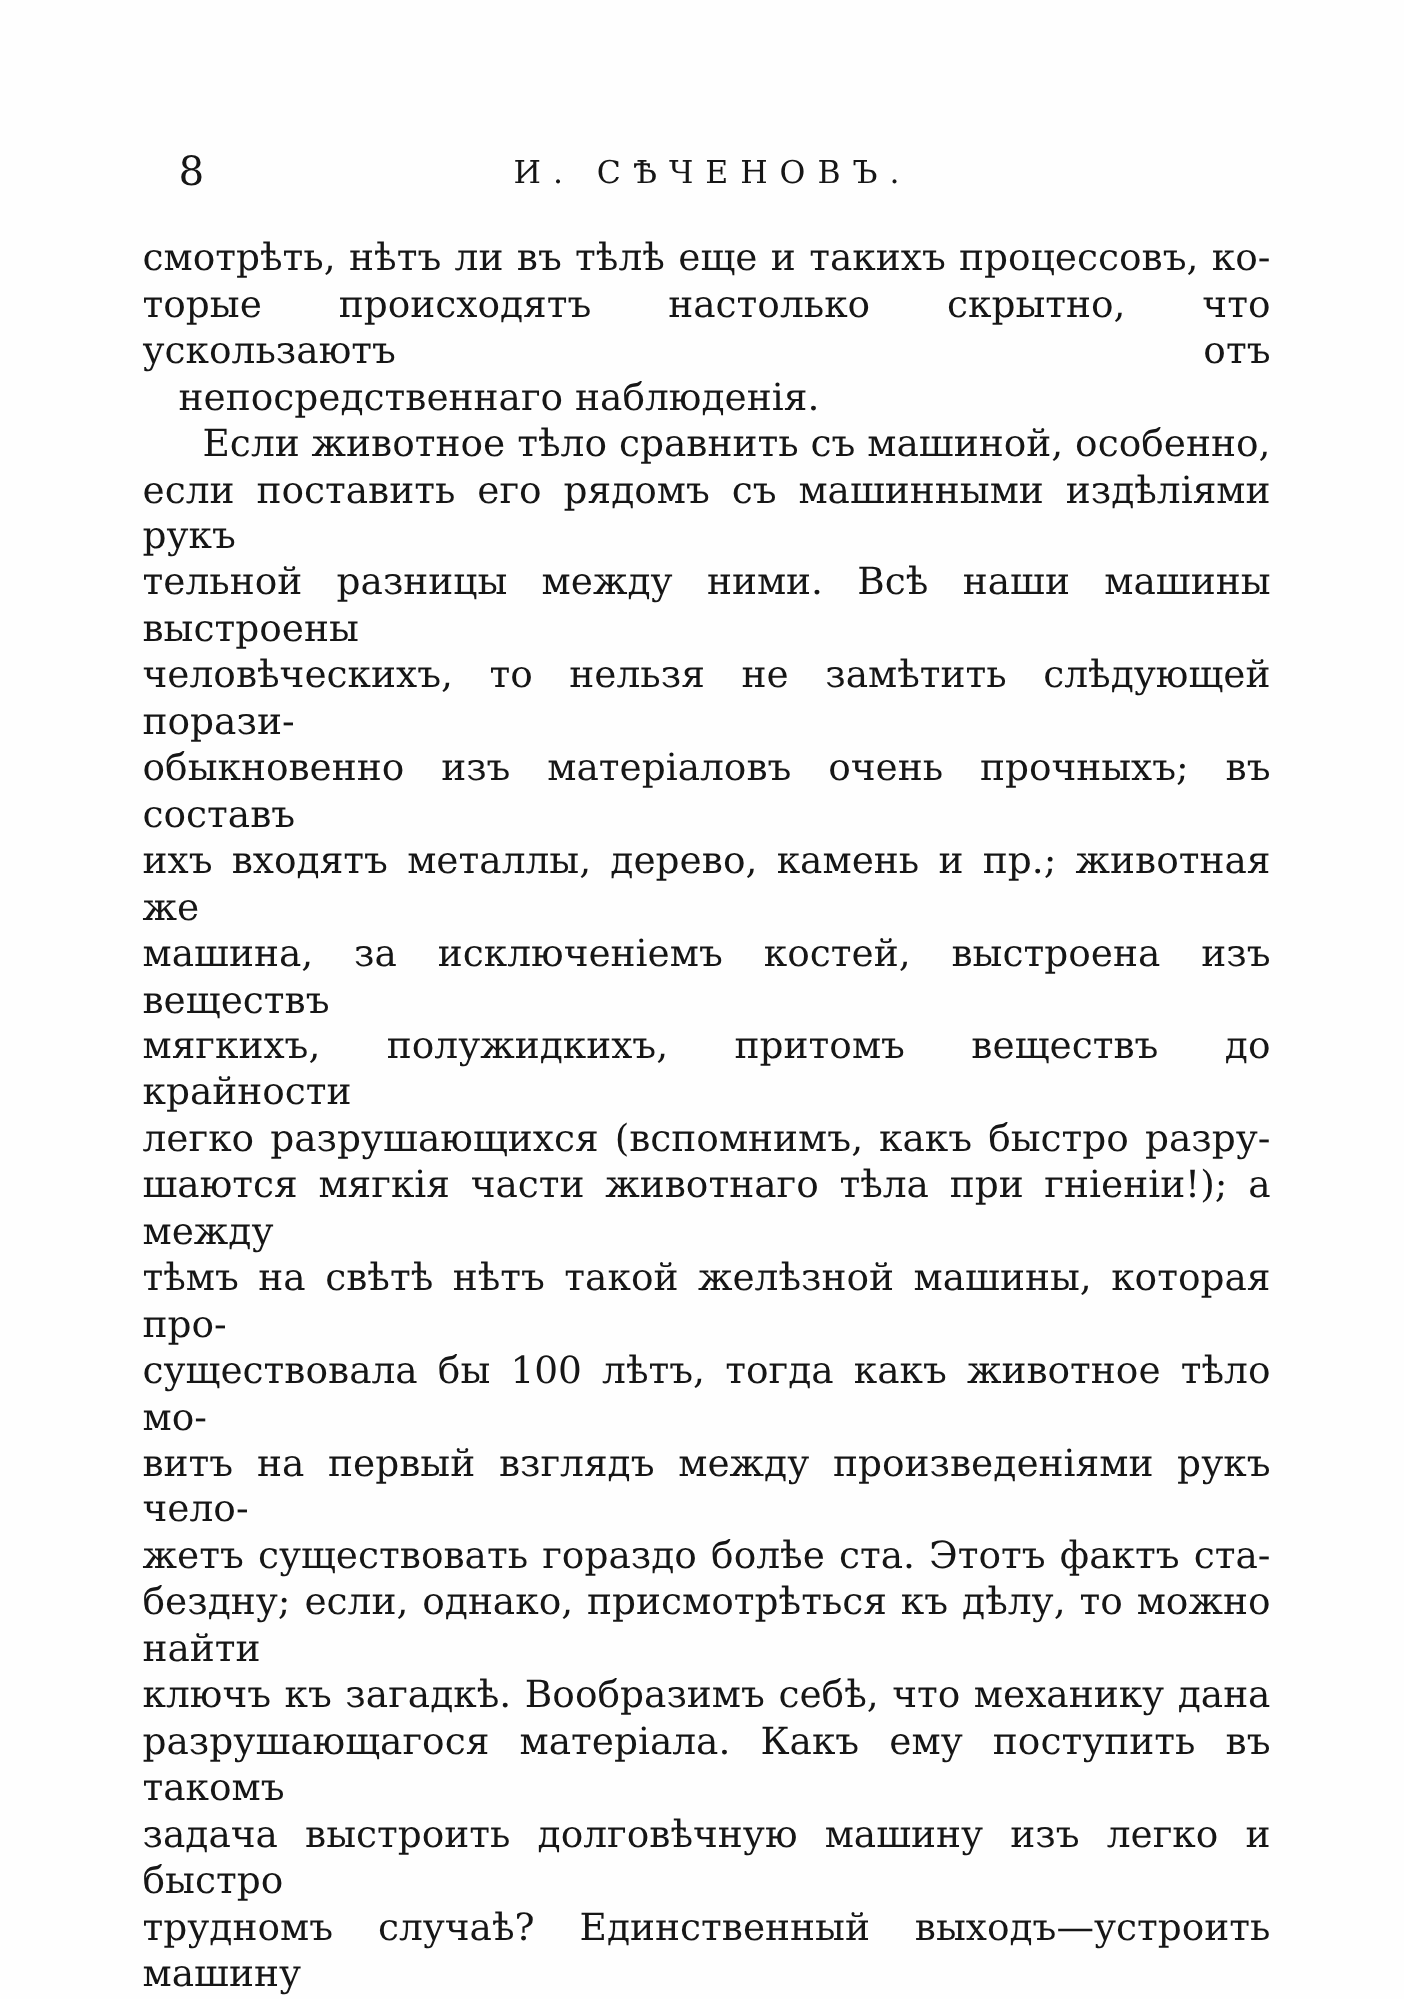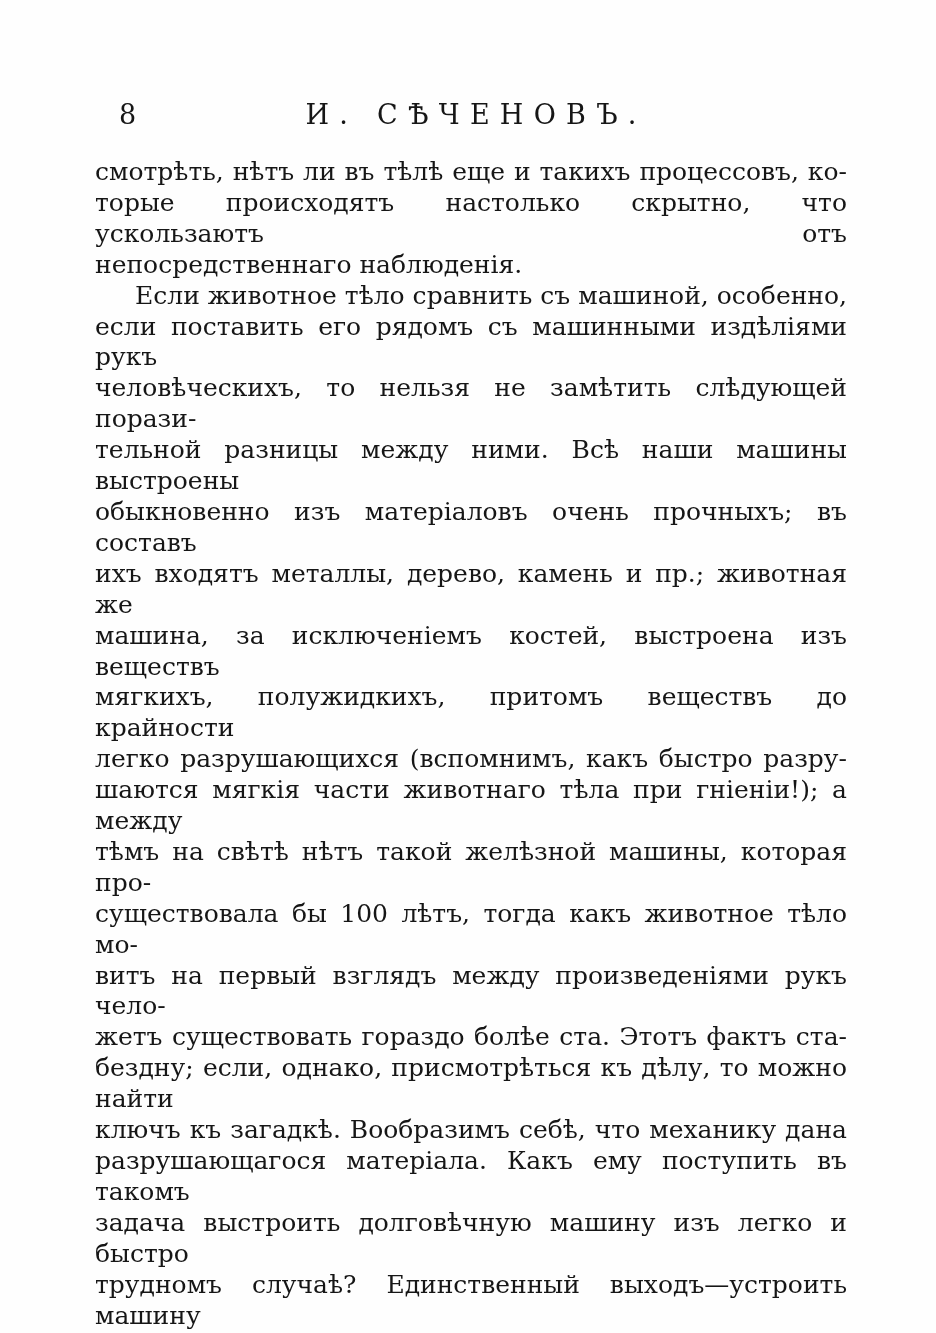--- a/index.html
+++ b/index.html
@@ -25,62 +25,63 @@
   }
   .page-number {
     position: absolute;
     left: 24px;
     top: 2px;
     font-size: 27px;
     line-height: 30px;
   }
   .running-title {
     text-align: center;
-    font-size: 27px;
+    font-size: 21px;
     line-height: 34px;
     letter-spacing: 0.38em;
     padding-left: 0.38em; 
     white-space: nowrap;
   }
   .text-block {
     position: absolute;
     left: 95px;
     top: 157px;
     width: 752px;
     font-size: 25px;
     line-height: 30.9px;
   }
   .line {
     text-align: justify;
     text-align-last: justify;
   }
   .line.no-just {
     text-align-last: left;
+    margin-left: 24px;
   }
   .line.indent {
     text-indent: 40px;
   }
 </style>
 </head>
 <body>
 
 <div class="page">
   <div class="header-row">
     <div class="page-number">8</div>
     <div class="running-title">И. СѢЧЕНОВЪ.</div>
   </div>
 
   <div class="text-block">
       <div class="line">смотрѣть, нѣтъ ли въ тѣлѣ еще и такихъ процессовъ, ко-</div>
       <div class="line">торые происходятъ настолько скрытно, что ускользаютъ отъ</div>
       <div class="line no-just">непосредственнаго наблюденія.</div>
       <div class="line indent">Если животное тѣло сравнить съ машиной, особенно,</div>
       <div class="line">если поставить его рядомъ съ машинными издѣліями рукъ</div>
+      <div class="line">тельной разницы между ними. Всѣ наши машины выстроены</div>
       <div class="line">человѣческихъ, то нельзя не замѣтить слѣдующей порази-</div>
-      <div class="line">тельной разницы между ними. Всѣ наши машины выстроены</div>
       <div class="line">обыкновенно изъ матеріаловъ очень прочныхъ; въ составъ</div>
       <div class="line">ихъ входятъ металлы, дерево, камень и пр.; животная же</div>
       <div class="line">машина, за исключеніемъ костей, выстроена изъ веществъ</div>
       <div class="line">мягкихъ, полужидкихъ, притомъ веществъ до крайности</div>
       <div class="line">легко разрушающихся (вспомнимъ, какъ быстро разру-</div>
       <div class="line">шаются мягкія части животнаго тѣла при гніеніи!); а между</div>
       <div class="line">тѣмъ на свѣтѣ нѣтъ такой желѣзной машины, которая про-</div>
       <div class="line">существовала бы 100 лѣтъ, тогда какъ животное тѣло мо-</div>
       <div class="line">витъ на первый взглядъ между произведеніями рукъ чело-</div>
       <div class="line">жетъ существовать гораздо болѣе ста. Этотъ фактъ ста-</div>

